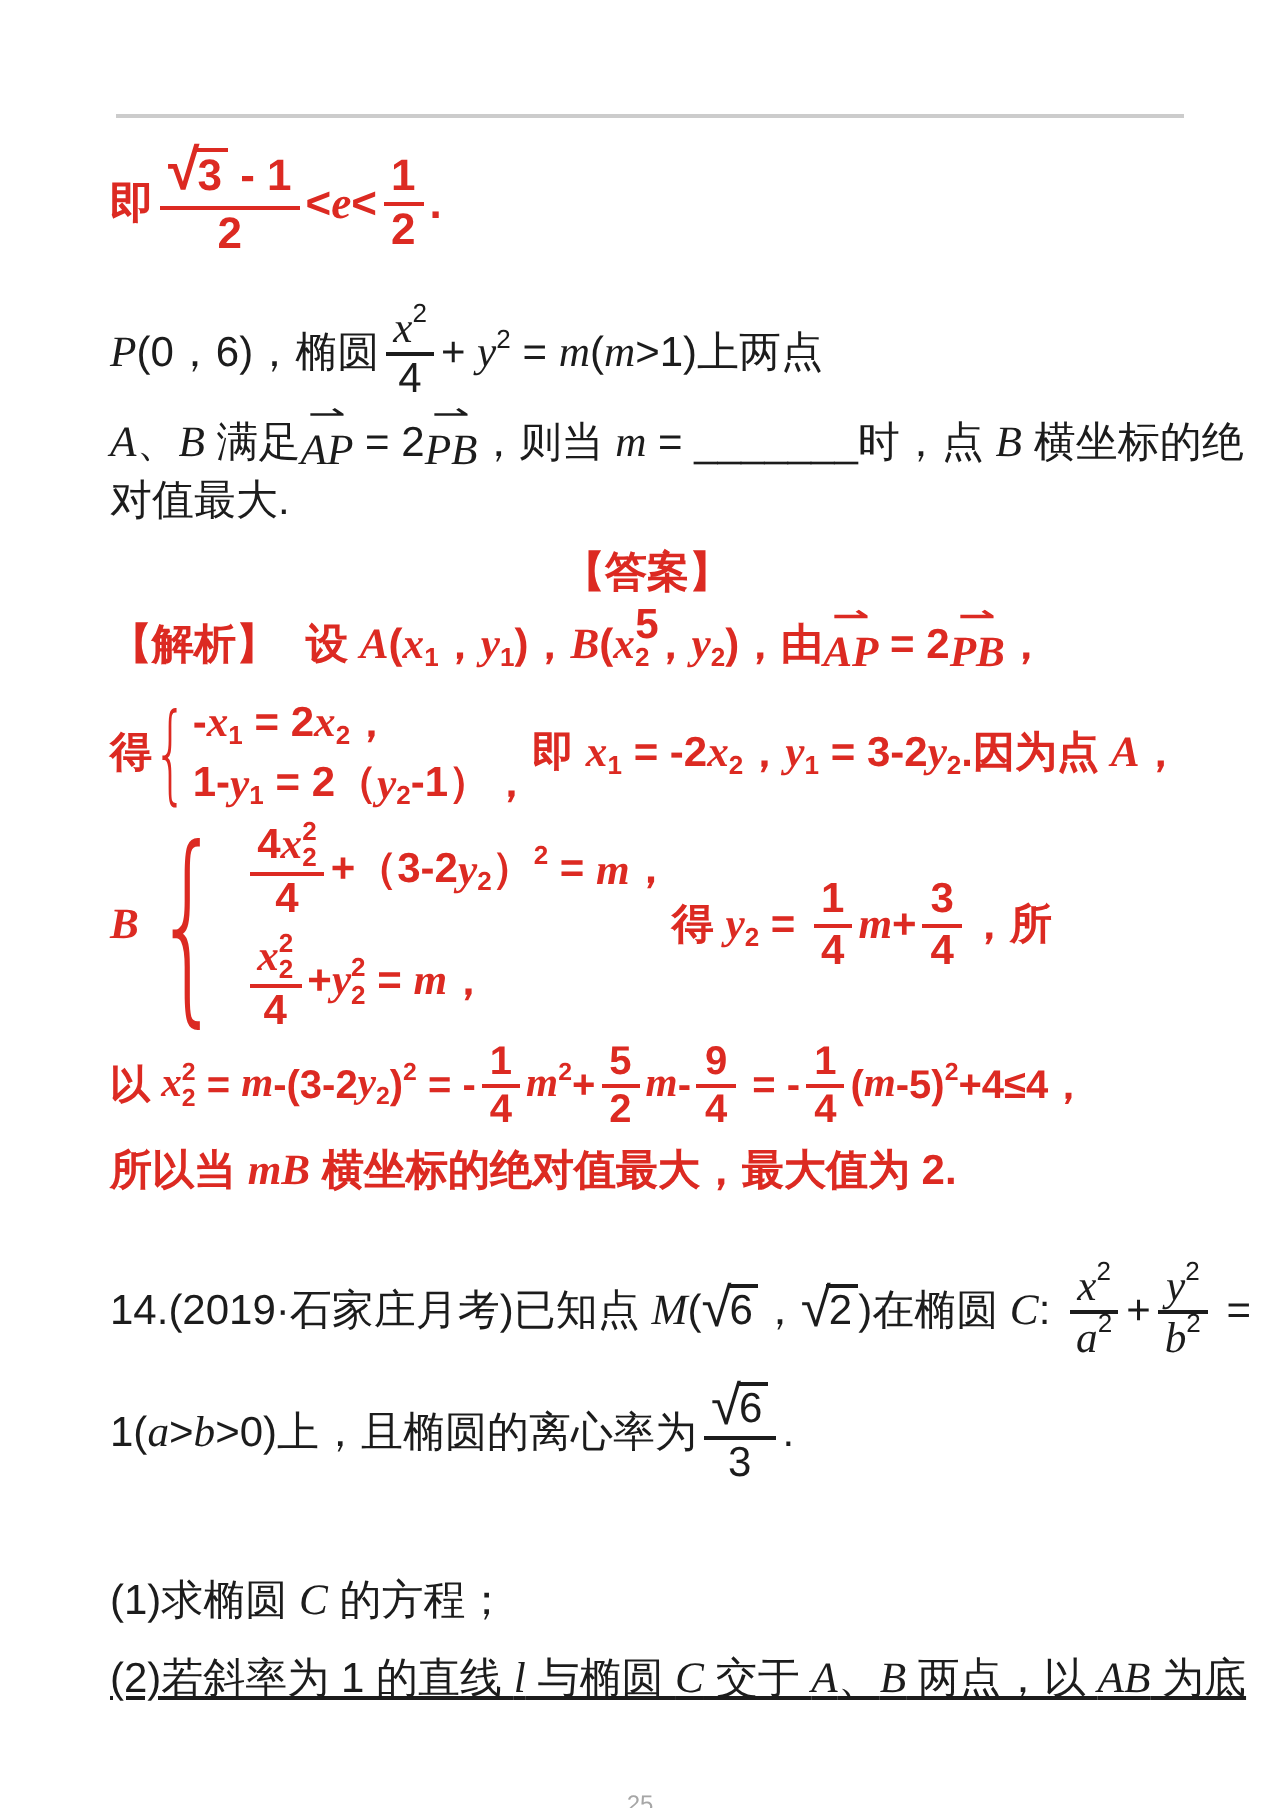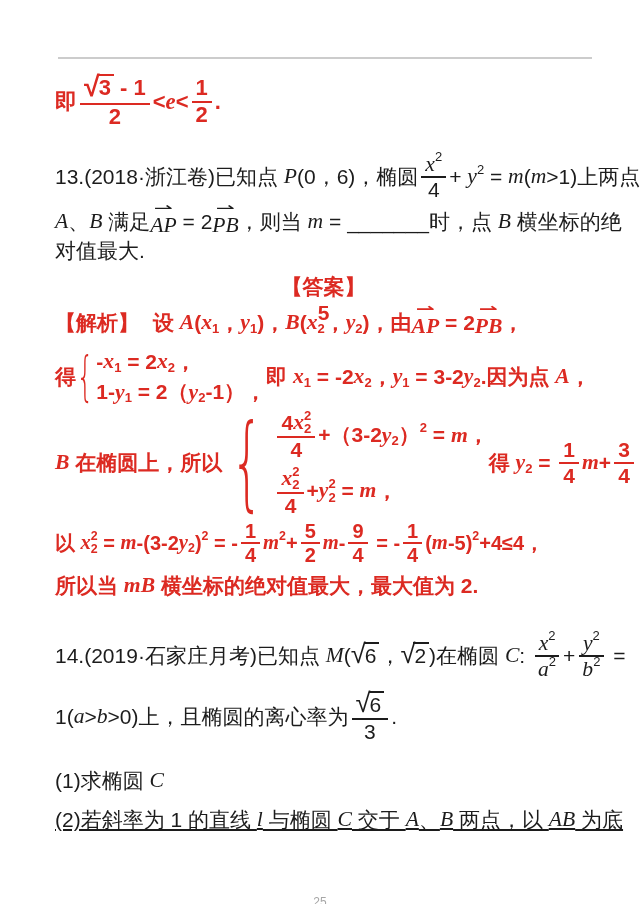--- a/index.html
+++ b/index.html
@@ -50,21 +50,21 @@
   .l-q13b  { height:32px; }
   .l-q13c  { height:26px;text-align:right; }
   .l-ans   { margin-top:10px; height:26px;flex-direction:column; }
   .l-jx    { margin-top:8px;  height:30px; }
   .l-s3    { margin-top:8px;  height:62px; }
   .l-s4    { margin-top:4px;  height:102px; }
   .l-s5    { margin-top:6px;  height:46px; font-size:20px; }
   .l-s6    { margin-top:6px;  height:28px;text-align:right; }
   .l-q14a  { margin-top:22px; height:68px; }
   .l-q14b  { height:54px; }
-  .l-q14p1 { margin-top:24px; height:26px; }
+  .l-q14p1 { margin-top:44px; height:26px; }
   .l-q14p2 { margin-top:12px; height:28px;text-decoration:underline; }
 
   .page-number { position:absolute; left:0; right:0; top:838px; text-align:center; font-size:12px; color:var(--pagegray,#a6a6a6); }
 </style>
 </head>
 <body>
 
 <div class="page">
   <div class="divider"></div>
 
@@ -72,21 +72,20 @@
       <span class="tok-txt">即</span>
       <span class="tok-frac"><span class="frac-num"><span class="tok-sqrt"><span class="sqrt-sign">√</span><span class="sqrt-body"><span class="tok-txt">3</span></span></span><span class="tok-txt"> - 1</span></span><span class="frac-den"><span class="tok-txt">2</span></span></span>
       <span class="tok-txt">&lt;</span>
       <span class="tok-var">e</span>
       <span class="tok-txt">&lt;</span>
       <span class="tok-frac"><span class="frac-num"><span class="tok-txt">1</span></span><span class="frac-den"><span class="tok-txt">2</span></span></span>
       <span class="tok-txt">.</span>
     </div>
 
   <div class="line l-q13a">
-      <span class="tok-txt">13.(2018·浙江卷)已知点 </span>
       <span class="tok-var">P</span>
       <span class="tok-txt">(0，6)，椭圆</span>
       <span class="tok-frac"><span class="frac-num"><span class="tok-var">x</span><span class="tok-sup">2</span></span><span class="frac-den"><span class="tok-txt">4</span></span></span>
       <span class="tok-txt">+ </span>
       <span class="tok-var">y</span>
       <span class="tok-sup">2</span>
       <span class="tok-txt"> = </span>
       <span class="tok-var">m</span>
       <span class="tok-txt">(</span>
       <span class="tok-var">m</span>
@@ -156,21 +155,20 @@
       <span class="tok-sub">1</span>
       <span class="tok-txt"> = 3-2</span>
       <span class="tok-var">y</span>
       <span class="tok-sub">2</span>
       <span class="tok-txt">.因为点 </span>
       <span class="tok-var">A</span>
       <span class="tok-txt">，</span>
     </div>
   <div class="line red l-s4">
       <span class="tok-var">B</span>
-      <span class="tok-txt"> 在椭圆上，所以</span>
       <span class="tok-cases"><span class="cases-brace big">{</span><span class="cases-rows"><span class="cases-row"><span class="tok-frac"><span class="frac-num"><span class="tok-txt">4</span><span class="tok-var">x</span><span class="tok-supsub"><span class="ss-sup">2</span><span class="ss-sub">2</span></span></span><span class="frac-den"><span class="tok-txt">4</span></span></span><span class="tok-txt">+（3-2</span><span class="tok-var">y</span><span class="tok-sub">2</span><span class="tok-txt">）</span><span class="tok-sup">2</span><span class="tok-txt"> = </span><span class="tok-var">m</span><span class="tok-txt">，</span></span><span class="cases-row"><span class="tok-frac"><span class="frac-num"><span class="tok-var">x</span><span class="tok-supsub"><span class="ss-sup">2</span><span class="ss-sub">2</span></span></span><span class="frac-den"><span class="tok-txt">4</span></span></span><span class="tok-txt">+</span><span class="tok-var">y</span><span class="tok-supsub"><span class="ss-sup">2</span><span class="ss-sub">2</span></span><span class="tok-txt"> = </span><span class="tok-var">m</span><span class="tok-txt">，</span></span></span></span>
       <span class="tok-txt">得 </span>
       <span class="tok-var">y</span>
       <span class="tok-sub">2</span>
       <span class="tok-txt"> = </span>
       <span class="tok-frac"><span class="frac-num"><span class="tok-txt">1</span></span><span class="frac-den"><span class="tok-txt">4</span></span></span>
       <span class="tok-var">m</span>
       <span class="tok-txt">+</span>
       <span class="tok-frac"><span class="frac-num"><span class="tok-txt">3</span></span><span class="frac-den"><span class="tok-txt">4</span></span></span>
       <span class="tok-txt">，所</span>
@@ -230,20 +228,21 @@
       <span class="tok-var">a</span>
       <span class="tok-txt">&gt;</span>
       <span class="tok-var">b</span>
       <span class="tok-txt">&gt;0)上，且椭圆的离心率为</span>
       <span class="tok-frac"><span class="frac-num"><span class="tok-sqrt"><span class="sqrt-sign">√</span><span class="sqrt-body"><span class="tok-txt">6</span></span></span></span><span class="frac-den"><span class="tok-txt">3</span></span></span>
       <span class="tok-txt">.</span>
     </div>
   <div class="line l-q14p1">
       <span class="tok-txt">(1)求椭圆 </span>
       <span class="tok-var">C</span>
+      <span class="tok-txt"> 的方程；</span>
     </div>
   <div class="line l-q14p2">
       <span class="tok-txt">(2)若斜率为 1 的直线 </span>
       <span class="tok-var">l</span>
       <span class="tok-txt"> 与椭圆 </span>
       <span class="tok-var">C</span>
       <span class="tok-txt"> 交于 </span>
       <span class="tok-var">A</span>
       <span class="tok-txt">、</span>
       <span class="tok-var">B</span>

